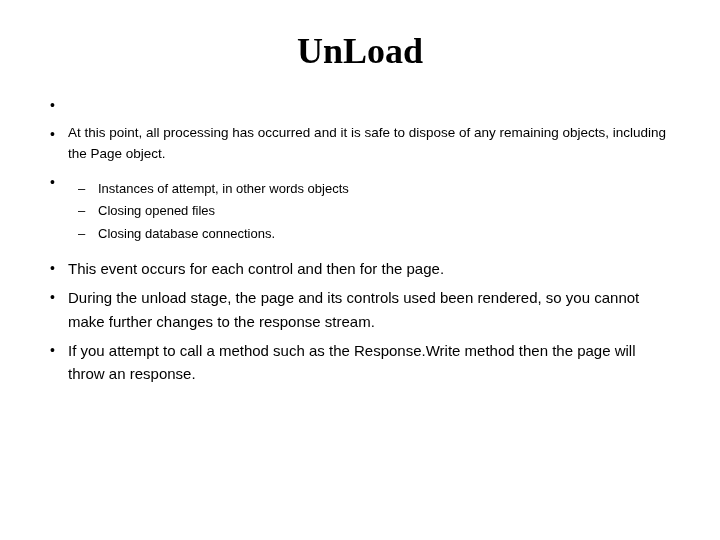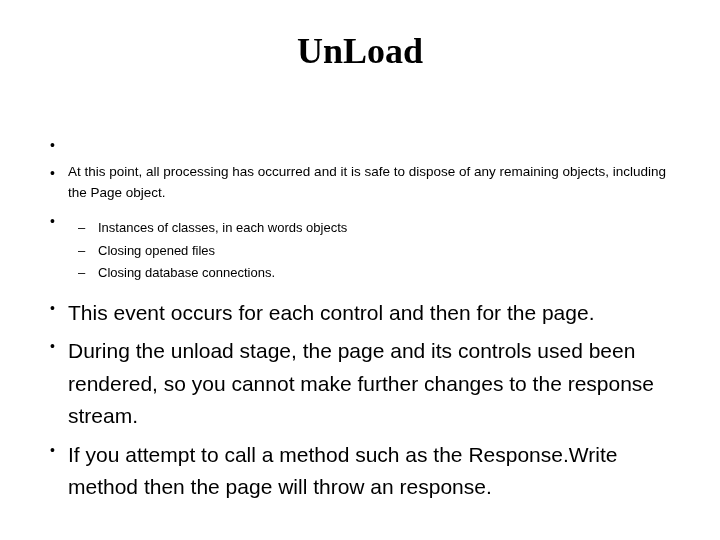--- a/index.html
+++ b/index.html
@@ -1,19 +1,18 @@
 <!DOCTYPE html>
 <html><head>
   <meta charset="utf-8">
   <style>
     * {
       margin: 0;
       padding: 0;
       box-sizing: border-box;
-      justify-content: space-between;
     }
 
     body {
       width: 720px;
       height: 540px;
       background: #ffffff;
       font-family: Arial, sans-serif;
       overflow: hidden;
     }
 
@@ -82,21 +81,21 @@
     .sub-list li .dash {
       min-width: 20px;
       color: #000;
     }
 
     .sub-list li .sub-text {
       flex: 1;
     }
 
     .large-text {
-      font-size: 21px;
+      font-size: 15px;
       line-height: 1.55;
     }
   </style>
 </head>
 <body>
 
 <div class="page">
 
   <div class="title">UnLoad</div>
 
@@ -112,21 +111,21 @@
         <span class="bullet-dot">•</span>
         <span class="bullet-text">At this point, all processing has occurred and it is safe to dispose of any remaining objects, including the Page object.</span>
       </li>
 
       <li>
         <span class="bullet-dot">•</span>
         <span class="bullet-text">
           <ul class="sub-list">
             <li>
               <span class="dash">–</span>
-              <span class="sub-text">Instances of classes, in each words objects</span>
+              <span class="sub-text">Instances of attempt, in other words objects</span>
             </li>
             <li>
               <span class="dash">–</span>
               <span class="sub-text">Closing opened files</span>
             </li>
             <li>
               <span class="dash">–</span>
               <span class="sub-text">Closing database connections.</span>
             </li>
           </ul>

